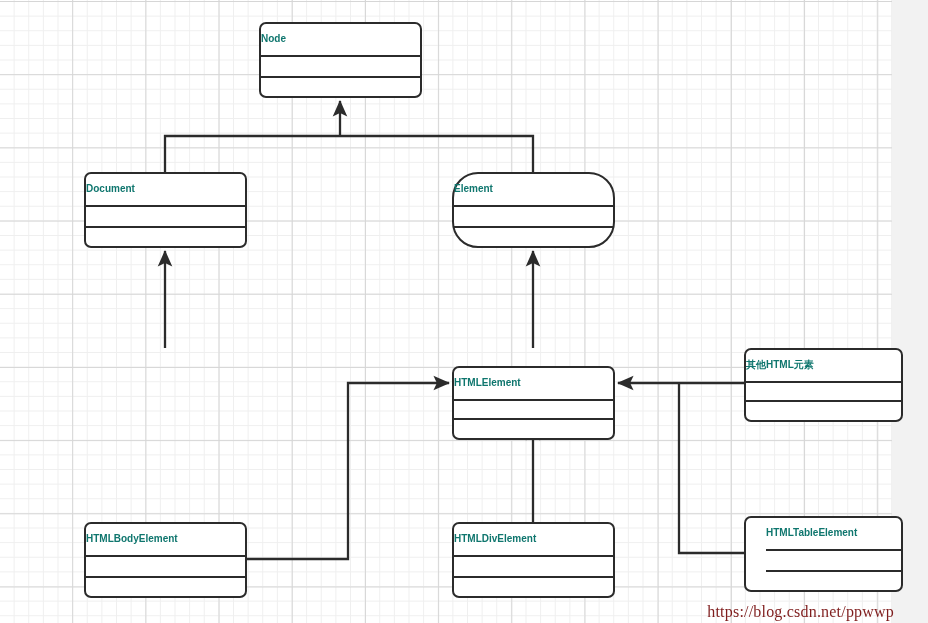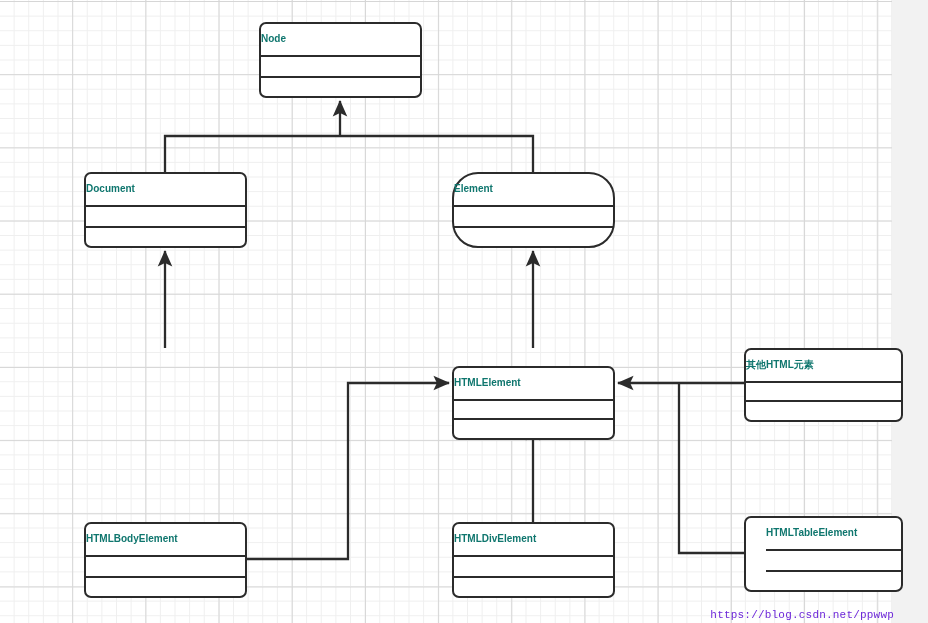--- a/index.html
+++ b/index.html
@@ -65,25 +65,25 @@
     flex: 1 1 auto;
     border-bottom: 2.4px solid #2b2b2b;
   }
   .uml-ops {
     height: 18px;
   }
   #watermark {
     position: absolute;
     right: 34px;
     bottom: 2px;
-    font-size: 11px;
-    color: #6d28d9;
+    font-size: 16px;
+    color: #7f1d1d;
     letter-spacing: 0.2px;
     white-space: nowrap;
-    font-family: Liberation Mono, monospace;
+    font-family: Liberation Serif, serif;
   }
 </style>
 </head>
 <body>
 
 <div id="stage">
 
   <div id="grid-canvas"></div>
 
   <svg id="edges" viewBox="0 0 928 623" width="928" height="623" xmlns="http://www.w3.org/2000/svg">

